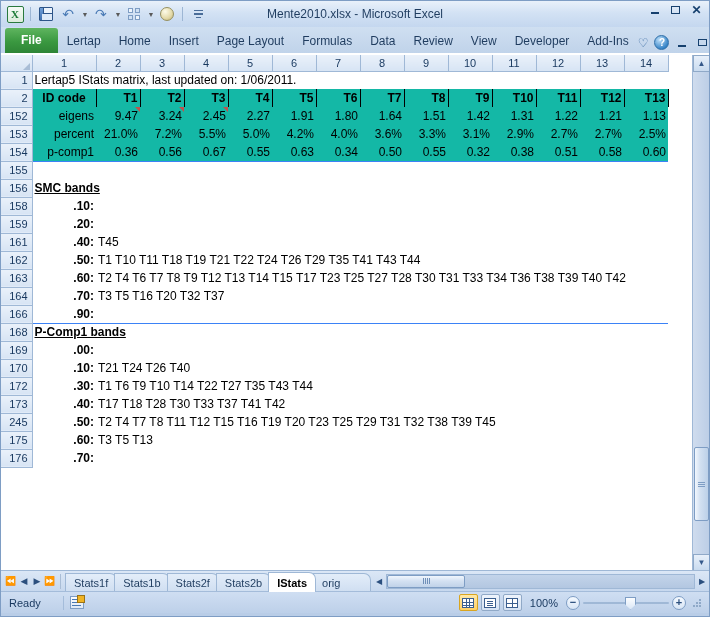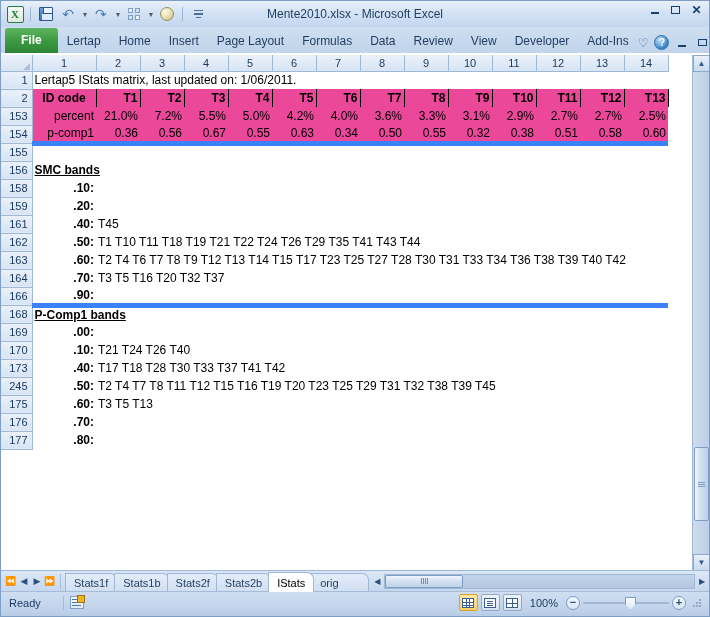--- a/index.html
+++ b/index.html
@@ -162,23 +162,23 @@
     font-size: 11px; color: #17375e;
     text-align: right; padding: 0 4px 0 0;
     font-family: "Liberation Sans", sans-serif;
   }
   td.cell {
     height: 18px; font-size: 12px; padding: 0 2px;
     white-space: nowrap; overflow: hidden;
     font-family: "Liberation Sans", sans-serif;
     color: #000;
   }
-  .r-grey { background: #ec4899; }
+  .r-grey { background: #14b8a6; }
   .bord-r { border-right: 1px solid #000; }
-  .bord-b { border-bottom: 5px solid #3b82f6; margin-top: 48px; }
+  .bord-b { border-bottom: 1px solid #3b82f6; margin-top: 48px; }
   .num { text-align: right; }
   .ctr { text-align: center; }
   .bold { font-weight: bold; }
   .comment-mark { position: relative; }
   .comment-mark::after{
     content:""; position:absolute; right:0; top:0;
     border-top: 5px solid #c0504d;
     border-left: 5px solid transparent;
   }
   .band-label { text-align: right; font-weight: bold; font-size: 12px; padding-right: 3px; }
@@ -223,21 +223,21 @@
     font-size: 11px; color: #1f3c5f;
     padding: 0 8px; height: 19px; line-height: 19px;
     background: linear-gradient(180deg,#e3edf9,#cfdef1);
     border: 1px solid #9fb8d6; border-bottom: none;
     border-radius: 0 7px 0 0;
     margin-right: -3px;
     position: relative;
     transform: skewX(0deg);
   }
   .stab.active {
-    background: #fff; font-weight: normal; color: #000;
+    background: #fff; font-weight: bold; color: #000;
     border-color: #9fb8d6; z-index: 3;
     height: 20px; line-height: 20px;
   }
   .stab.clipped { overflow: hidden; max-width: 58px; }
   #hscroll-area {
     flex: 1; display: flex; align-items: center; gap: 0; padding-left: 4px; height:17px;
   }
   .hs-btn {
     width: 14px; height: 15px;
     display:flex;align-items:center;justify-content:center;
@@ -465,20 +465,37 @@
         <td class="cell r-grey bold num bord-r">T6</td>
         <td class="cell r-grey bold num bord-r">T7</td>
         <td class="cell r-grey bold num bord-r">T8</td>
         <td class="cell r-grey bold num bord-r">T9</td>
         <td class="cell r-grey bold num bord-r">T10</td>
         <td class="cell r-grey bold num bord-r">T11</td>
         <td class="cell r-grey bold num bord-r">T12</td>
         <td class="cell r-grey bold num bord-r">T13</td>
       </tr>
 
+      <tr>
+        <td class="rowhead">152</td>
+        <td class="cell r-grey num">eigens</td>
+        <td class="cell r-grey num comment-mark">9.47</td>
+        <td class="cell r-grey num comment-mark">3.24</td>
+        <td class="cell r-grey num comment-mark">2.45</td>
+        <td class="cell r-grey num">2.27</td>
+        <td class="cell r-grey num">1.91</td>
+        <td class="cell r-grey num">1.80</td>
+        <td class="cell r-grey num">1.64</td>
+        <td class="cell r-grey num">1.51</td>
+        <td class="cell r-grey num">1.42</td>
+        <td class="cell r-grey num">1.31</td>
+        <td class="cell r-grey num">1.22</td>
+        <td class="cell r-grey num">1.21</td>
+        <td class="cell r-grey num">1.13</td>
+      </tr>
 
       <tr>
         <td class="rowhead">153</td>
         <td class="cell r-grey num">percent</td>
         <td class="cell r-grey num">21.0%</td>
         <td class="cell r-grey num">7.2%</td>
         <td class="cell r-grey num">5.5%</td>
         <td class="cell r-grey num">5.0%</td>
         <td class="cell r-grey num">4.2%</td>
         <td class="cell r-grey num">4.0%</td>
@@ -565,42 +582,42 @@
         <td class="rowhead">169</td>
         <td class="cell band-label">.00:</td>
         <td class="cell band-items" colspan="13"></td>
       </tr>
       <tr>
         <td class="rowhead">170</td>
         <td class="cell band-label">.10:</td>
         <td class="cell band-items" colspan="13">T21 T24 T26 T40</td>
       </tr>
       <tr>
+        <td class="rowhead">172</td>
+        <td class="cell band-label">.30:</td>
+        <td class="cell band-items" colspan="13">T1 T6 T9 T10 T14 T22 T27 T35 T43 T44</td>
+      </tr>
+      <tr>
         <td class="rowhead">173</td>
         <td class="cell band-label">.40:</td>
         <td class="cell band-items" colspan="13">T17 T18 T28 T30 T33 T37 T41 T42</td>
       </tr>
       <tr>
         <td class="rowhead">245</td>
         <td class="cell band-label">.50:</td>
         <td class="cell band-items" colspan="13">T2 T4 T7 T8 T11 T12 T15 T16 T19 T20 T23 T25 T29 T31 T32 T38 T39 T45</td>
       </tr>
       <tr>
         <td class="rowhead">175</td>
         <td class="cell band-label">.60:</td>
         <td class="cell band-items" colspan="13">T3 T5 T13</td>
       </tr>
       <tr>
         <td class="rowhead">176</td>
         <td class="cell band-label">.70:</td>
-        <td class="cell band-items" colspan="13"></td>
-      </tr>
-      <tr>
-        <td class="rowhead">177</td>
-        <td class="cell band-label">.80:</td>
         <td class="cell band-items" colspan="13"></td>
       </tr>
 
     </tbody>
       </table>
 
     <div id="vscroll">
       <div class="sb-btn">▲</div>
       <div class="sb-thumb" style="top:392px;height:74px;">
         <div class="sb-grip">

